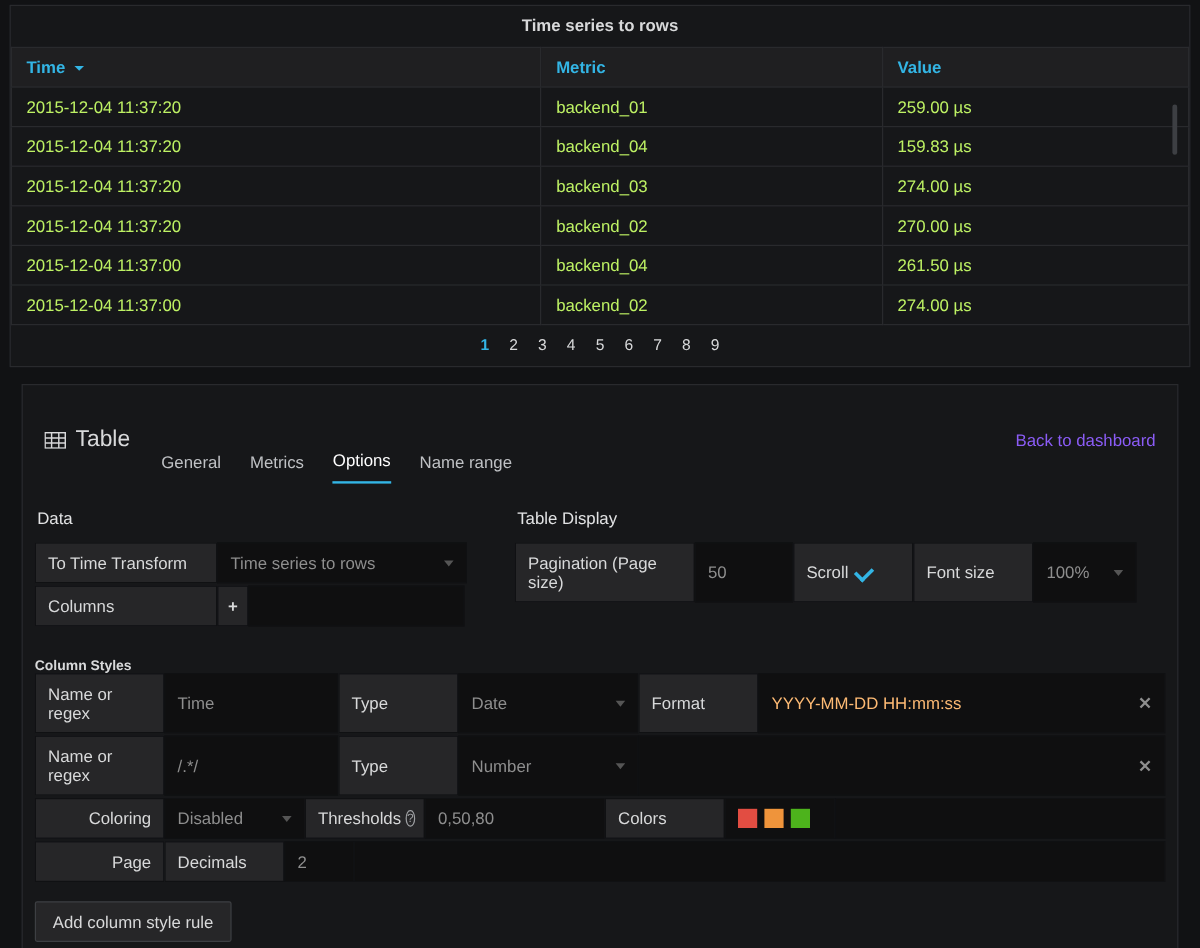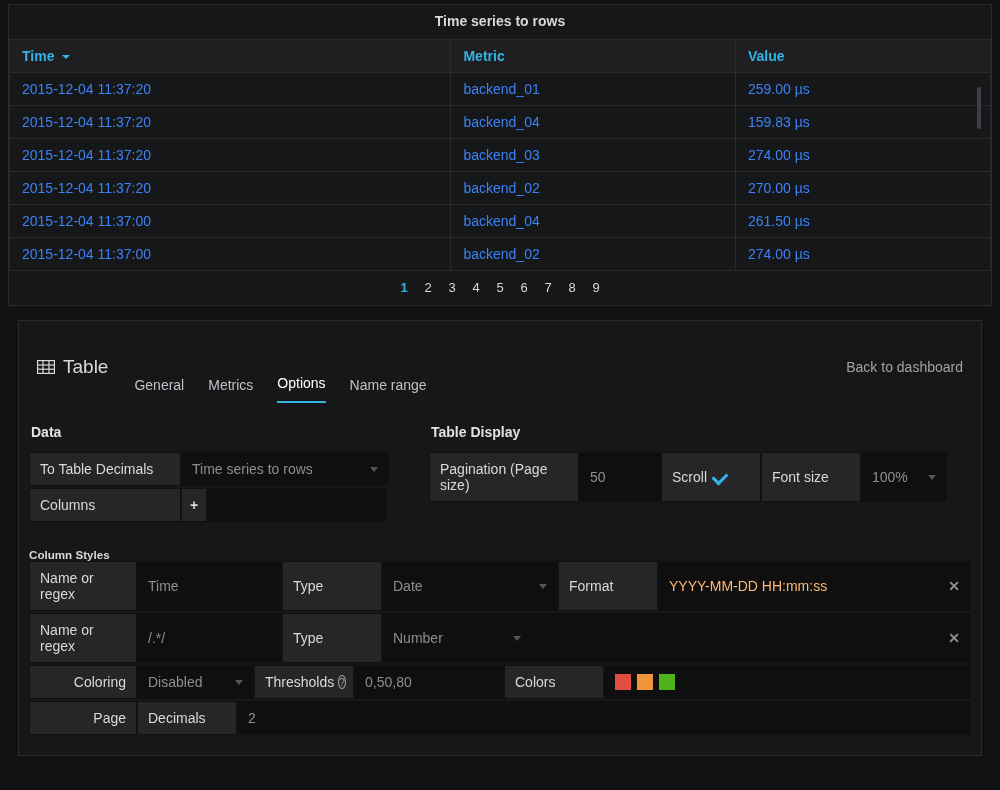--- a/index.html
+++ b/index.html
@@ -33,21 +33,21 @@
     color: #33b5e5;
     font-weight: bold;
     padding: 8px 12px;
     background: #1f1f21;
     border: 1px solid #292a2d;
     font-size: 14px;
   }
   table.data td {
     padding: 8px 12px;
     border: 1px solid #292a2d;
-    color: #3b82f6;
+    color: #bef264;
   }
   .sort-caret {
     display: inline-block;
     width: 0; height: 0;
     border-left: 4px solid transparent;
     border-right: 4px solid transparent;
     border-top: 4px solid #33b5e5;
     margin-left: 4px;
     vertical-align: middle;
   }
@@ -101,32 +101,32 @@
     color: #bfc1c4;
     padding-bottom: 10px;
     cursor: pointer;
   }
   .tab.active {
     color: #fff;
     border-bottom: 2px solid #33b5e5;
   }
   .back-link {
     margin-left: auto;
-    color: #a3a3a3;
+    color: #8b5cf6;
     font-size: 14px;
     cursor: pointer;
   }
   .editor-body {
     padding: 20px 10px 18px 10px;
   }
   .section-row { display: flex; flex-wrap: wrap; gap: 40px; }
   .section { }
   .section h5 {
     font-size: 14px;
-    font-weight: bold;
+    font-weight: normal;
     color: #e2e3e4;
     margin: 0 0 12px 2px;
   }
   .form-row { display: flex; margin-bottom: 2px; }
   .cell {
     background: #262628;
     border: 1px solid #101113;
     padding: 8px 10px;
     font-size: 14px;
     color: #d8d9da;
@@ -275,21 +275,21 @@
       </div>
     <span class="back-link">Back to dashboard</span>
   </div>
 
   <div class="editor-body">
     <div class="section-row">
 
       <div class="section">
         <h5>Data</h5>
         <div class="form-row">
-          <div class="cell label" style="width:152px">To Table Decimals</div>
+          <div class="cell label" style="width:152px">To Time Transform</div>
           <div class="cell input" style="width:208px">
             <span>Time series to rows</span>
             <span class="caret-down"></span>
           </div>
         </div>
         <div class="form-row">
           <div class="cell label" style="width:152px">Columns</div>
           <div class="cell plus" style="width:26px">+</div>
           <div class="cell input" style="width:180px"></div>
         </div>
@@ -318,21 +318,21 @@
     <div class="col-styles">
       <h5>Column Styles</h5>
 
       
       <div class="form-row">
         <div class="cell label" style="width:108px;justify-content:flex-end">Name or regex</div>
         <div class="cell input" style="width:145px">
             <span>Time</span>
           </div>
         <div class="cell label" style="width:98px">Type</div>
-        <div class="cell input" style="width:176px">
+        <div class="cell input" style="width:150px">
           <span>Date</span>
           <span class="caret-down"></span>
         </div>
         <div class="cell label" style="width:62px">Format</div>
         <div class="cell input" style="flex:1;color:#d8d9da">
           <span style="color:#fdba74">YYYY-MM-DD HH:mm:ss</span>
           <span class="xbtn">✕</span>
         </div>
       </div>
 
@@ -378,15 +378,16 @@
       
       <div class="form-row">
         <div class="cell label" style="width:108px;justify-content:flex-end">Page</div>
         <div class="cell label" style="width:98px">Decimals</div>
         <div class="cell input" style="width:58px">
             <span>2</span>
           </div>
         <div class="cell input" style="flex:1"></div>
       </div>
 
+      <div class="add-btn">Add column style rule</div>
     </div>
   </div>
 </div>
 
 </body></html>

